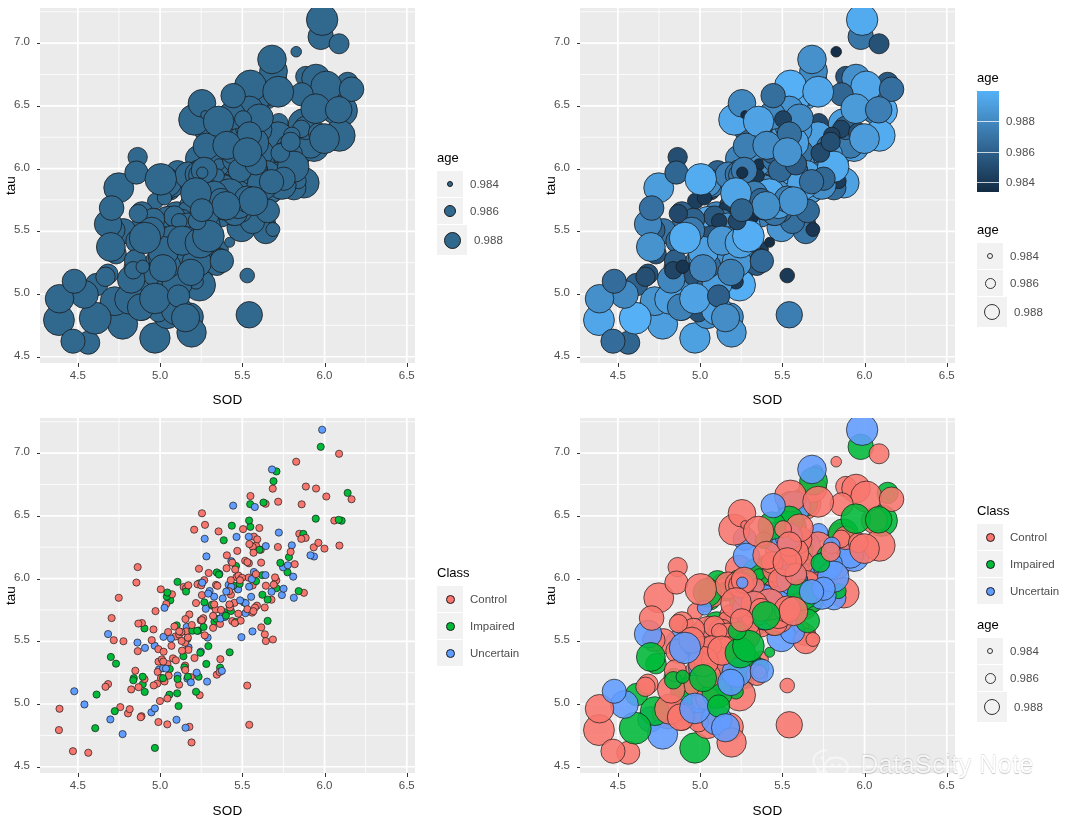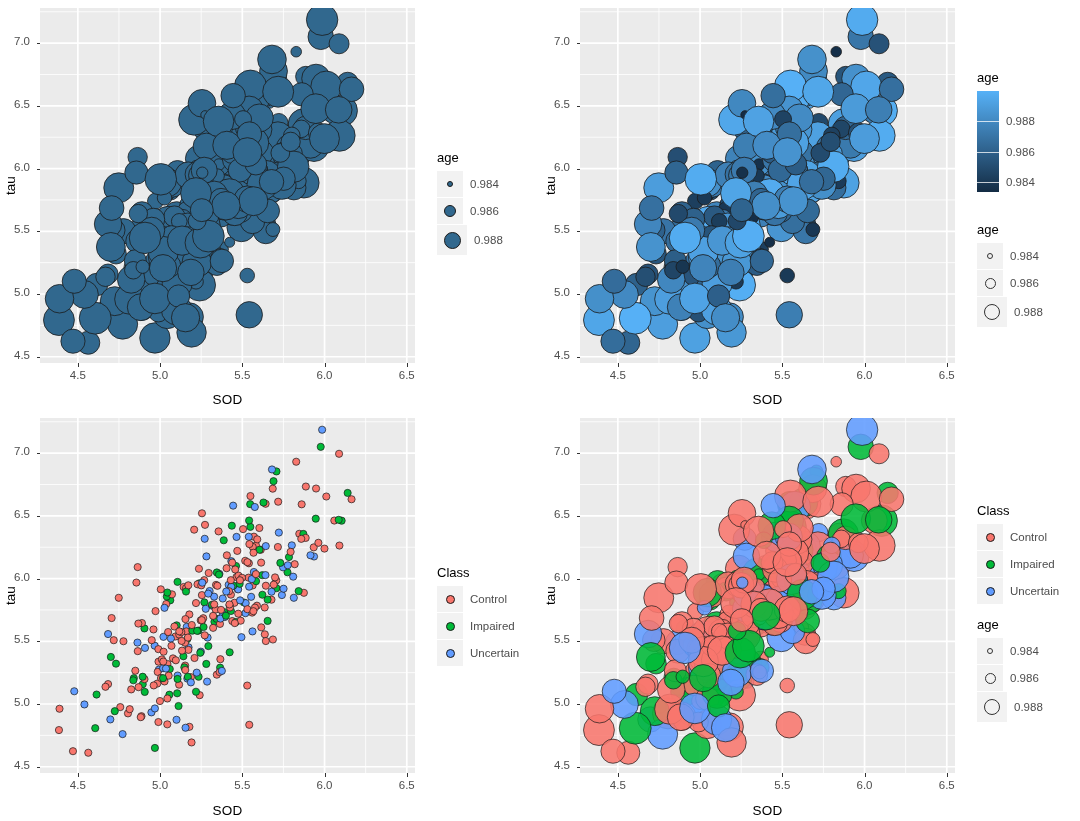--- a/index.html
+++ b/index.html
@@ -1782,13 +1782,14 @@
       <path d="M15.5 3.2C8.3 3.2 2.5 8 2.5 13.9c0 3.4 1.9 6.4 4.9 8.4l-1.3 4.1 4.6-2.4c1.5.45 3.1.7 4.8.7"></path>
       <path d="M25 10.5c6.6 0 12 4.4 12 9.8 0 3-1.7 5.8-4.4 7.6l1.1 3.6-4.1-2.1c-1.4.4-2.9.6-4.6.6-6.6 0-12-4.4-12-9.7S18.4 10.5 25 10.5z"></path>
     </g>
     <g fill="#ffffff">
       <circle cx="11.2" cy="11" r="1.6"></circle>
       <circle cx="19.6" cy="11" r="1.6"></circle>
       <circle cx="21.4" cy="18.1" r="1.4"></circle>
       <circle cx="28.6" cy="18.1" r="1.4"></circle>
     </g>
   </svg>
+  <span class="wm-text">DataScity Note</span>
 </div>
 
 </body></html>

